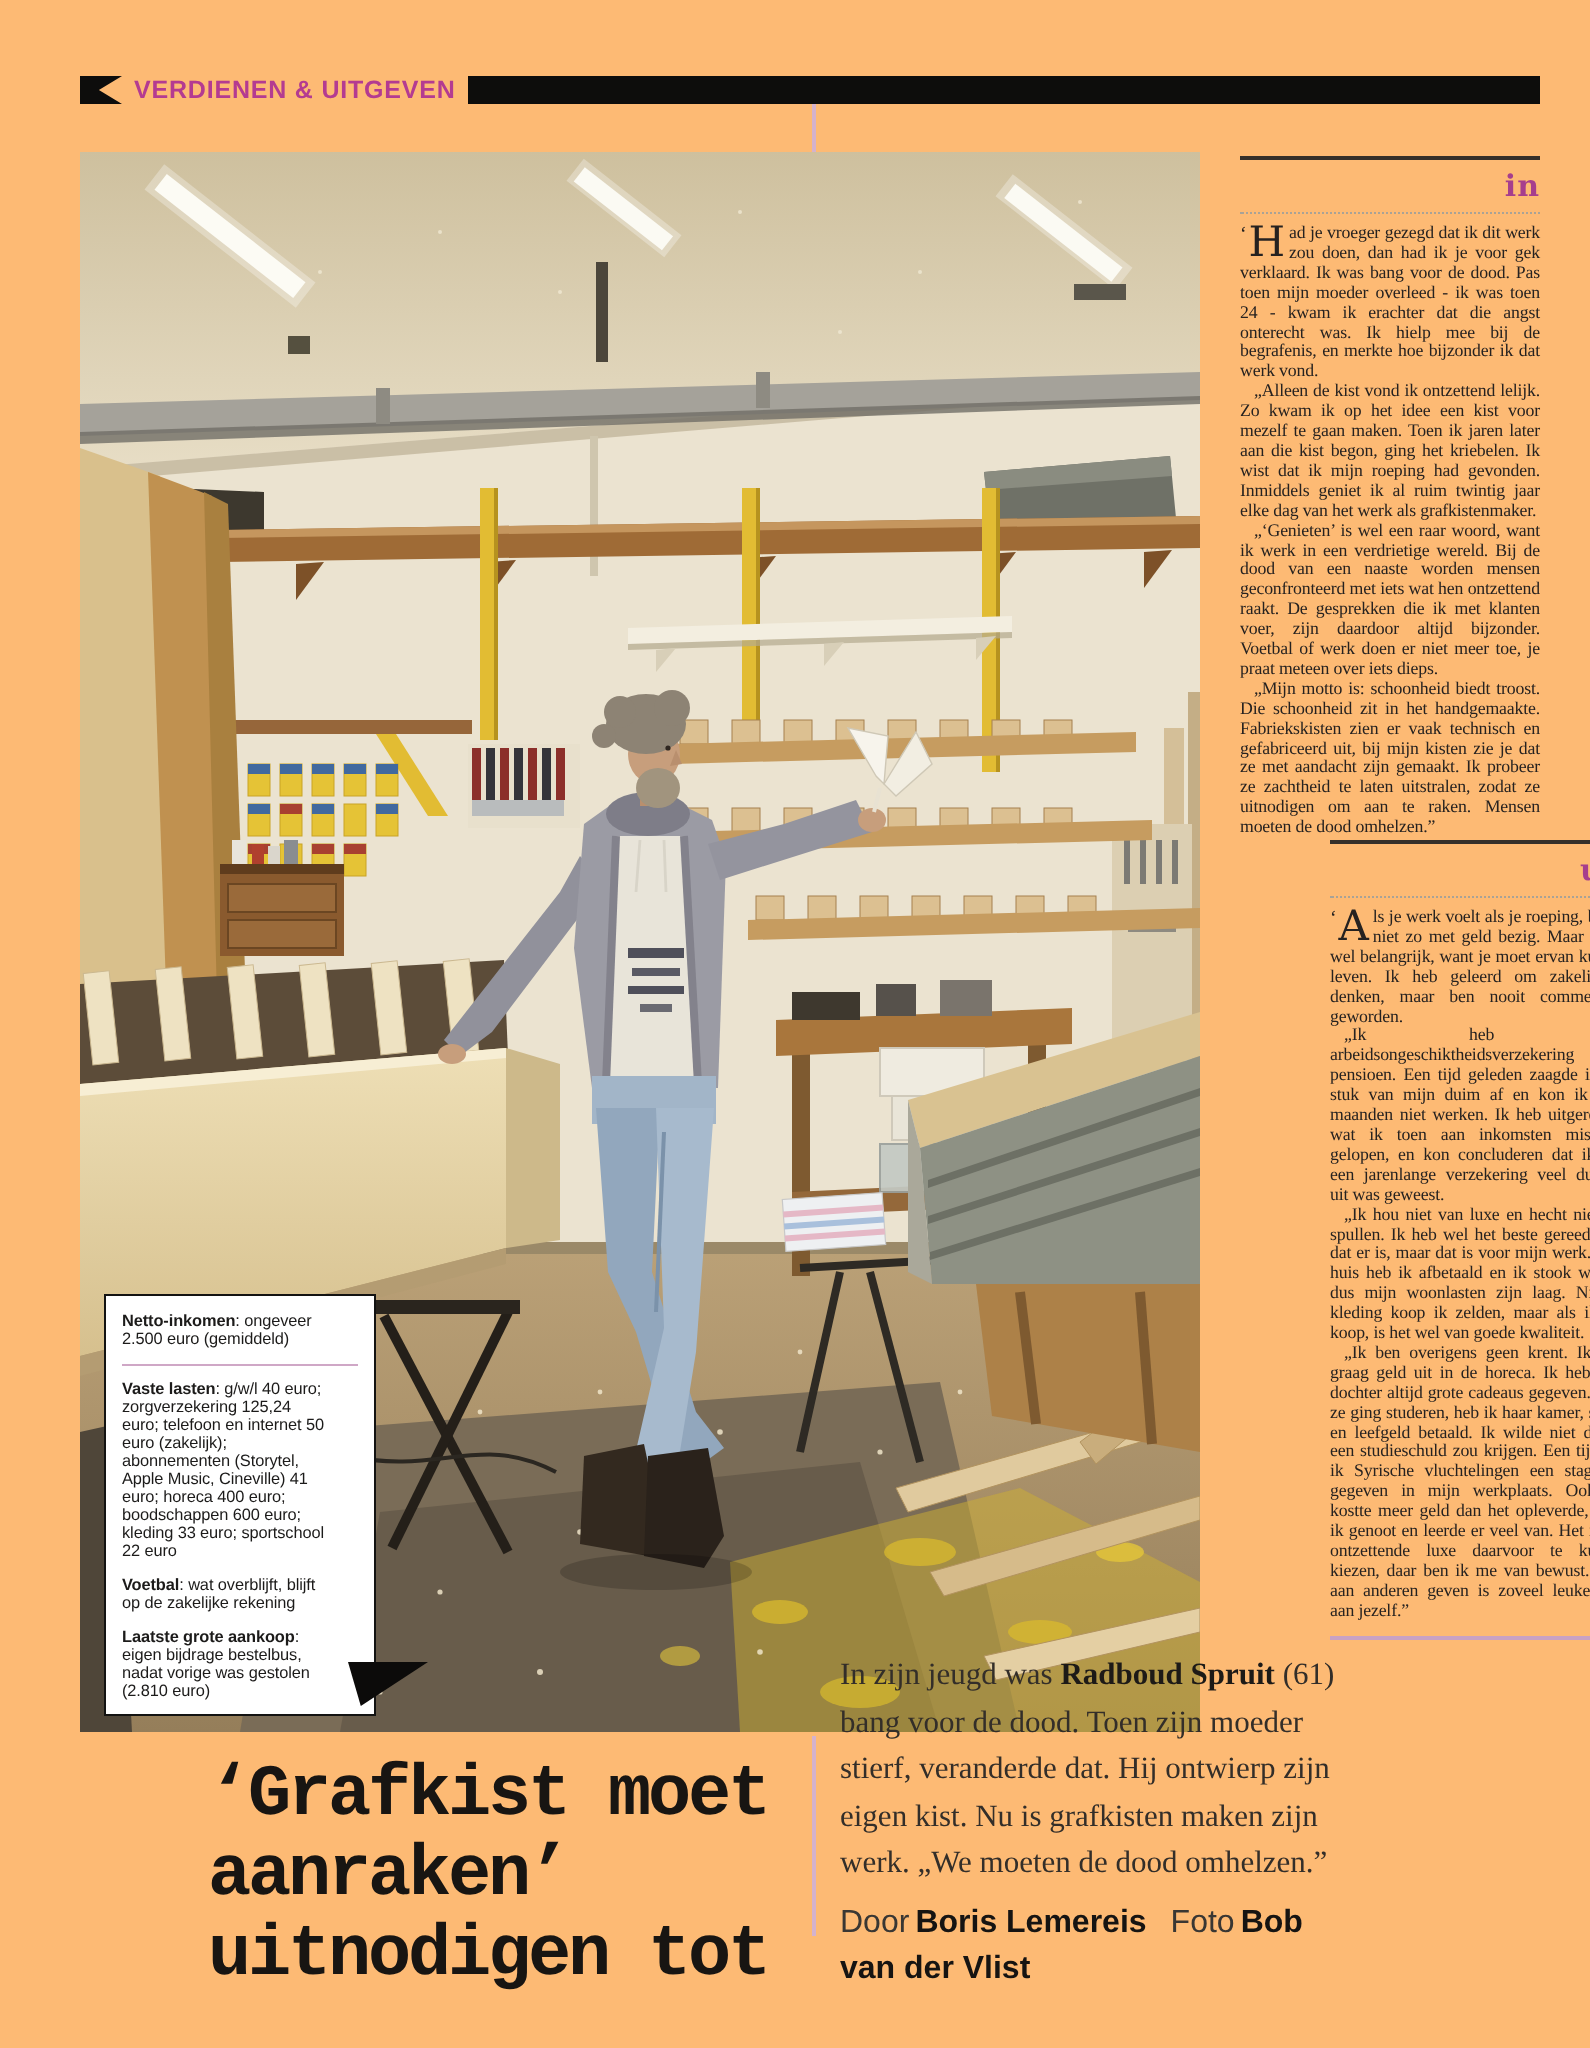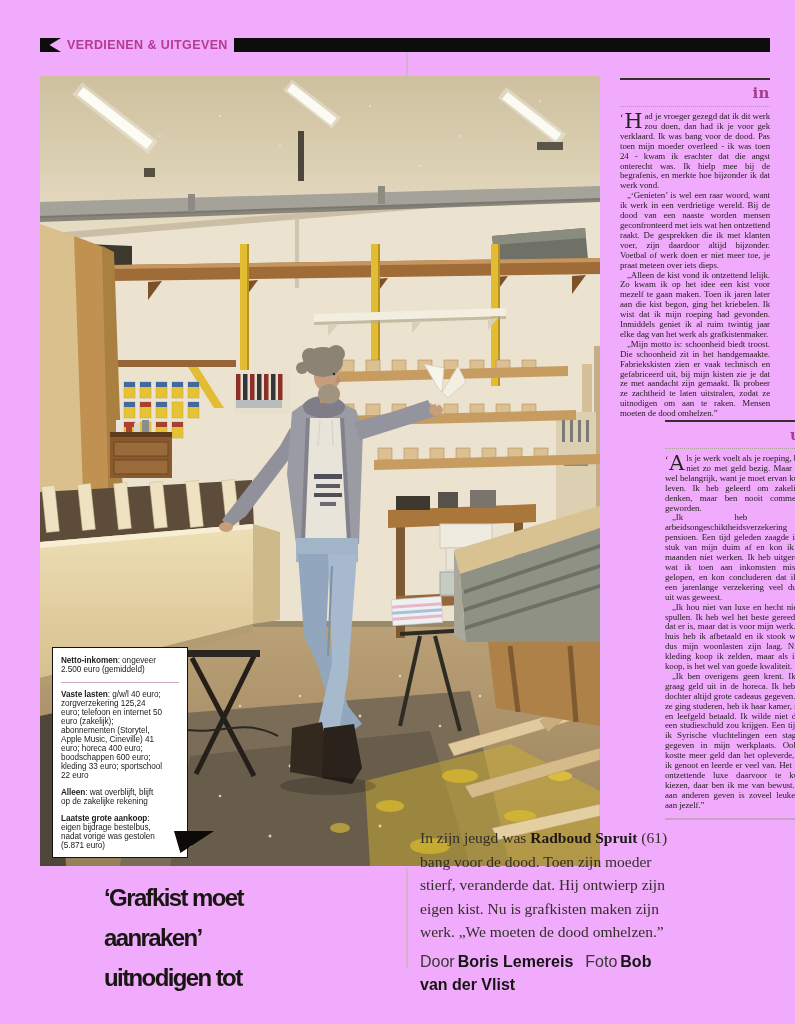--- a/index.html
+++ b/index.html
@@ -1,16 +1,16 @@
 <!DOCTYPE html>
 <html><head>
 <meta charset="utf-8">
 <style>
   html,body{margin:0;padding:0;background:#e8e8e8;}
-  #page{position:relative;width:795px;height:1024px;background:#f0abfc;overflow:hidden;
+  #page{position:relative;width:795px;height:1024px;background:#fdba74;overflow:hidden;
         font-family:"Liberation Sans",sans-serif;}
   
   #kicker{position:absolute;left:40px;top:38px;width:730px;height:14px;display:flex;align-items:stretch;}
   .kick-notch{width:21px;background:#0d0d0c;clip-path:polygon(0 0,100% 0,45% 50%,100% 100%,0 100%);}
   .kick-label{font-weight:bold;font-size:12.5px;line-height:14px;color:#b43b91;letter-spacing:.4px;padding:0 6px;white-space:nowrap;}
   .kick-bar{flex:1;background:#0d0d0c;}
   
   .vrule{position:absolute;width:1.5px;background:#d4b2cc;}
   #vrule-top{left:406px;top:52px;height:24px;}
   #vrule-bottom{left:406px;top:868px;height:100px;}
@@ -36,21 +36,21 @@
   .dotted{border-top:1px dotted #a9a296;margin:0 0 5px 0;}
   .bodycopy{font-family:"Liberation Serif",serif;font-size:8.9px;line-height:9.9px;
             text-align:justify;color:#262220;letter-spacing:-.08px;}
   .bodycopy p{margin:0;}
   .bodycopy p.ind{text-indent:7px;}
   .lead{float:left;font-family:"Liberation Serif",serif;font-size:10px;line-height:10px;margin:1px 1px 0 0;}
   .dropcap{float:left;font-family:"DejaVu Serif",serif;font-size:21px;line-height:18px;padding:0 2px 0 0;}
   .end-rule{border-top:2px solid #c9a2c3;margin-top:7px;}
   
   #quote{position:absolute;left:104px;top:878px;width:290px;
-         font-family:Liberation Sans, sans-serif;font-weight:bold;font-size:24px;line-height:40px;
+         font-family:Liberation Mono, monospace;font-weight:bold;font-size:36px;line-height:40px;
          letter-spacing:-1.6px;color:#181512;}
   
   #intro{position:absolute;left:420px;top:826px;width:248px;
          font-family:"Liberation Serif",serif;font-size:15.5px;line-height:23.5px;color:#332e29;}
   #intro .name{font-weight:bold;color:#1d1a17;}
   #byline{margin-top:6px;font-family:"Liberation Sans",sans-serif;font-size:16px;color:#3a3733;}
   #byline .bname{font-weight:bold;color:#161412;}
   #byline .lab{margin-right:3px;}
   #byline .gap{display:inline-block;width:12px;}
 </style>
@@ -415,36 +415,36 @@
 
   <div id="infobox">
     <p class="sect">
       <b>Netto-inkomen</b><span>: ongeveer 2.500 euro (gemiddeld)</span>
     </p>
     <div class="ib-div"></div>
     <p class="sect">
       <b>Vaste lasten</b><span>: g/w/l 40 euro; zorgverzekering 125,24 euro; telefoon en internet 50 euro (zakelijk); abonnementen (Storytel, Apple Music, Cineville) 41 euro; horeca 400 euro; boodschappen 600 euro; kleding 33 euro; sportschool 22 euro</span>
     </p>
     <p class="sect">
-      <b>Alleen</b><span>: wat overblijft, blijft op de zakelijke rekening</span>
+      <b>Voetbal</b><span>: wat overblijft, blijft op de zakelijke rekening</span>
     </p>
     <p class="sect">
-      <b>Laatste grote aankoop</b><span>: eigen bijdrage bestelbus, nadat vorige was gestolen (5.871 euro)</span>
+      <b>Laatste grote aankoop</b><span>: eigen bijdrage bestelbus, nadat vorige was gestolen (2.810 euro)</span>
     </p>
   </div>
   <div id="box-wedge"></div>
 
   <div id="col-in" class="col">
     <div class="top-rule"></div>
     <div class="col-title">in</div>
     <div class="dotted"></div>
     <div class="bodycopy">
       <p><span class="lead">‘</span><span class="dropcap">H</span><span>ad je vroeger gezegd dat ik dit werk zou doen, dan had ik je voor gek verklaard. Ik was bang voor de dood. Pas toen mijn moeder overleed - ik was toen 24 - kwam ik erachter dat die angst onterecht was. Ik hielp mee bij de begrafenis, en merkte hoe bijzonder ik dat werk vond.</span></p>
+      <p class="ind">„Alleen de kist vond ik ontzettend lelijk. Zo kwam ik op het idee een kist voor mezelf te gaan maken. Toen ik jaren later aan die kist begon, ging het kriebelen. Ik wist dat ik mijn roeping had gevonden. Inmiddels geniet ik al ruim twintig jaar elke dag van het werk als grafkistenmaker.</p>
       <p class="ind">„‘Genieten’ is wel een raar woord, want ik werk in een verdrietige wereld. Bij de dood van een naaste worden mensen geconfronteerd met iets wat hen ontzettend raakt. De gesprekken die ik met klanten voer, zijn daardoor altijd bijzonder. Voetbal of werk doen er niet meer toe, je praat meteen over iets dieps.</p>
-      <p class="ind">„Alleen de kist vond ik ontzettend lelijk. Zo kwam ik op het idee een kist voor mezelf te gaan maken. Toen ik jaren later aan die kist begon, ging het kriebelen. Ik wist dat ik mijn roeping had gevonden. Inmiddels geniet ik al ruim twintig jaar elke dag van het werk als grafkistenmaker.</p>
       <p class="ind">„Mijn motto is: schoonheid biedt troost. Die schoonheid zit in het handgemaakte. Fabriekskisten zien er vaak technisch en gefabriceerd uit, bij mijn kisten zie je dat ze met aandacht zijn gemaakt. Ik probeer ze zachtheid te laten uitstralen, zodat ze uitnodigen om aan te raken. Mensen moeten de dood omhelzen.”</p>
     </div>
   </div>
 
   <div id="col-uit" class="col">
     <div class="top-rule"></div>
     <div class="col-title">uit</div>
     <div class="dotted"></div>
     <div class="bodycopy">
       <p><span class="lead">‘</span><span class="dropcap">A</span><span>ls je werk voelt als je roeping, ben je niet zo met geld bezig. Maar het is wel belangrijk, want je moet ervan kunnen leven. Ik heb geleerd om zakelijk te denken, maar ben nooit commercieel geworden.</span></p>

